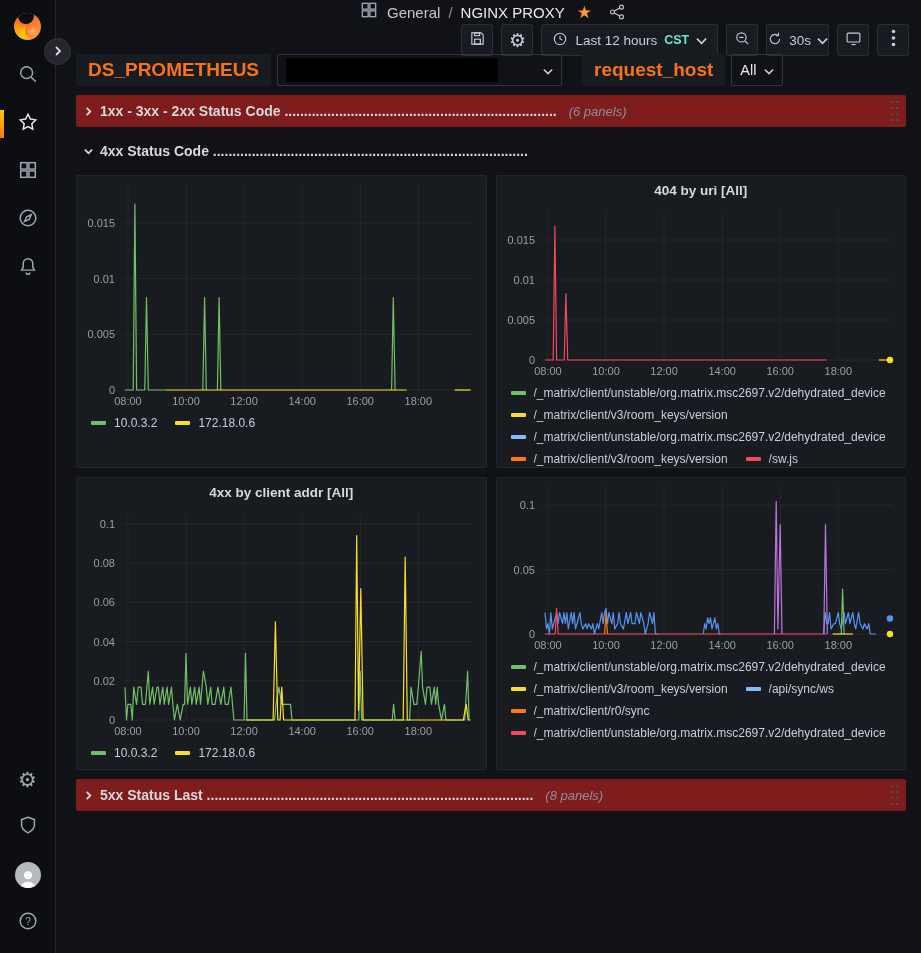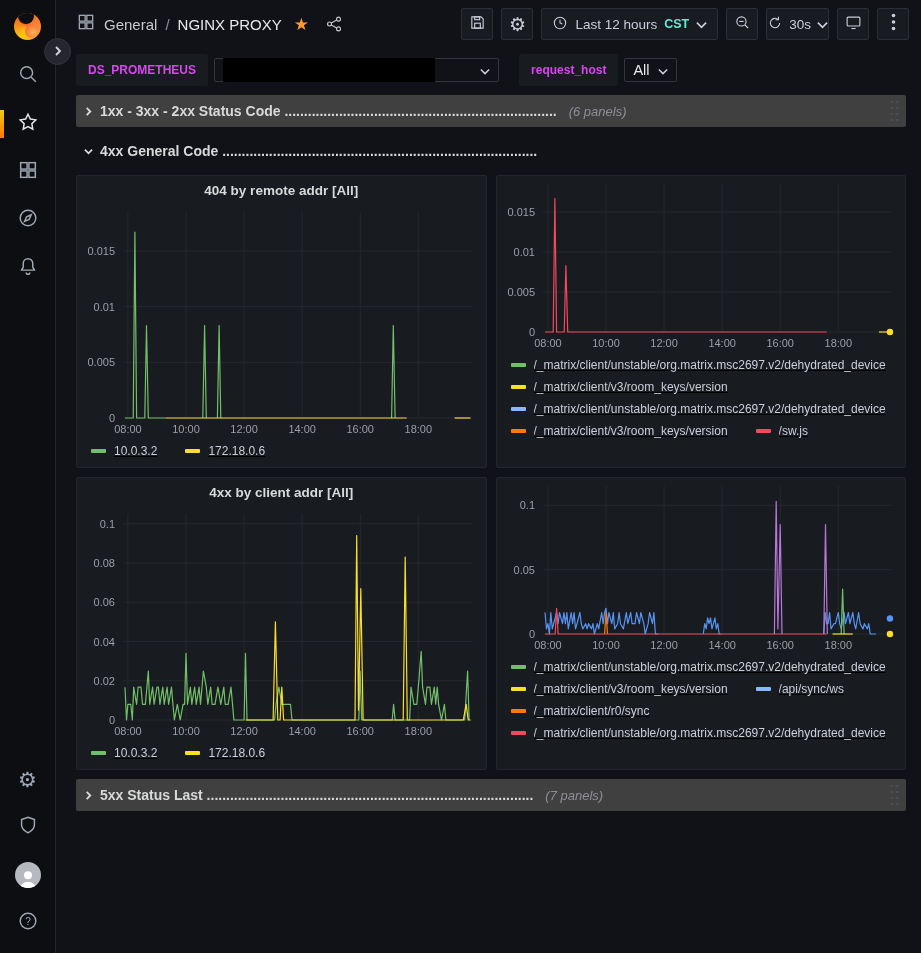--- a/index.html
+++ b/index.html
@@ -15,62 +15,62 @@
   .side-item.active svg{stroke:#e7e8ea;}
   .logo-wrap{width:55px;height:52px;display:flex;align-items:center;justify-content:center;}
   .g-logo{width:27px;height:27px;border-radius:50%;background:conic-gradient(from 210deg,#fbca0a,#f05a28,#ff8833,#fbca0a);position:relative;overflow:hidden;}
   .g-logo::after{content:"";position:absolute;left:4px;top:-5px;width:16px;height:16px;border-radius:50%;background:#0d0e12;}
   .g-logo::before{content:"";position:absolute;right:2px;bottom:2px;width:14px;height:14px;border-radius:50%;background:radial-gradient(circle at 60% 60%,#ffb357,#f05a28);z-index:1;}
   .expand-btn{position:absolute;left:44px;top:38px;width:25px;height:25px;border-radius:50%;background:#26272e;border:1px solid #33353c;color:#d8d9da;display:flex;align-items:center;justify-content:center;font-size:13px;z-index:20;cursor:pointer;}
   .avatar{width:26px;height:26px;border-radius:50%;background:#b6b9c0;display:flex;align-items:flex-end;justify-content:center;overflow:hidden;}
   .avatar svg{fill:#ffffff;stroke:none;}
   
   .main{flex:1;display:flex;flex-direction:column;min-width:0;}
-  .topbar{height:48px;display:flex;align-items:center;padding:0 12px 0 20px;}
+  .topbar{height:48px;display:flex;align-items:center;padding:0 12px 0 20px;flex-direction:column;}
   .crumbs{display:flex;align-items:center;gap:8px;min-width:0;}
   .crumb-icon svg{stroke:#9fa7b3;fill:none;stroke-width:1.6;}
   .crumb-section{color:#c7c8cc;font-size:15px;cursor:pointer;}
   .crumb-sep{color:#8e8e99;font-size:15px;}
   .crumb-title{color:#e8e9ea;font-size:15px;cursor:pointer;}
   .fav-star{color:#ff9830;font-size:17px;margin-left:4px;cursor:pointer;}
   .share-icon{margin-left:8px;cursor:pointer;display:flex;}
   .share-icon svg{stroke:#c7c8cc;fill:none;stroke-width:1.5;}
   .top-actions{margin-left:auto;display:flex;align-items:center;gap:8px;}
   .tbtn{height:32px;min-width:32px;background:#181b1f;border:1px solid #2c2e35;border-radius:2px;display:flex;align-items:center;justify-content:center;color:#ccccdc;cursor:pointer;padding:0 6px;box-sizing:border-box;}
   .tbtn svg{stroke:#ccccdc;fill:none;stroke-width:1.6;}
   .timepicker{gap:7px;padding:12px 10px;font-size:13.5px;}
   .tz{color:#5eead4;font-size:12.5px;font-weight:700;}
   .interval{gap:6px;font-size:13.5px;padding:0 0;}
   .caret svg{stroke:#ccccdc;stroke-width:1.8;}
   .kebab{letter-spacing:0;}
   .kebab svg{fill:#ccccdc;stroke:none;}
   
   .subbar{height:44px;display:flex;align-items:center;gap:10px;padding:0 12px 0 20px;}
   .var-group{display:flex;align-items:center;}
-  .var-label{height:32px;display:flex;align-items:center;background:#181b1f;border-radius:2px;padding:0 12px;color:#d946ef;font-size:12px;font-weight:700;}
-  .var-value{height:24px;display:flex;align-items:center;gap:8px;border:1px solid #33353c;border-radius:2px;margin-left:6px;padding:0 8px;cursor:pointer;box-sizing:border-box;}
+  .var-label{height:32px;display:flex;align-items:center;background:#181b1f;border-radius:2px;padding:0 12px;color:#f97316;font-size:19px;font-weight:700;}
+  .var-value{height:32px;display:flex;align-items:center;gap:8px;border:1px solid #33353c;border-radius:2px;margin-left:6px;padding:0 8px;cursor:pointer;box-sizing:border-box;}
   .redacted{width:212px;height:24px;background:#000;}
   .var-value .vtext{color:#e8e9ea;font-size:14.5px;}
   
   .content{flex:1;padding:3px 15px 0 20px;overflow:hidden;}
   .dash-row{height:32px;display:flex;align-items:center;gap:0;margin-bottom:8px;cursor:pointer;position:relative;}
-  .dash-row.collapsed{background:#404040;border-radius:2px;}
+  .dash-row.collapsed{background:#7f1d1d;border-radius:2px;}
   .row-chevron{width:24px;display:flex;justify-content:center;}
   .row-chevron svg{stroke:#d8d9da;fill:none;stroke-width:2;}
   .row-title{color:#d8d9da;font-size:14px;font-weight:700;white-space:nowrap;overflow:hidden;}
   .row-count{color:#8e8e99;font-size:13px;font-style:italic;margin-left:12px;white-space:nowrap;}
   .row-handle{margin-left:auto;margin-right:6px;width:11px;height:24px;
     background-image:radial-gradient(circle,#4c4e55 1.3px,transparent 1.5px);background-size:5.5px 6px;cursor:grab;}
   
   .panel-grid{display:grid;grid-template-columns:1fr 1fr;gap:9px;margin:2px 0 9px 0;}
   .panel{background:#181b1f;border:1px solid #22252b;border-radius:2px;height:293px;display:flex;flex-direction:column;overflow:hidden;box-sizing:border-box;}
   .panel-title{height:28px;display:flex;align-items:center;justify-content:center;color:#d8d9da;font-size:13.5px;font-weight:600;cursor:pointer;flex:0 0 28px;}
   .chart{height:234px;flex:0 0 234px;position:relative;}
   .panel.tall-legend .chart{height:176px;flex:0 0 176px;}
-  .legend{flex:1;display:flex;flex-wrap:wrap;align-content:flex-start;column-gap:28px;padding:2px 8px 0 14px;overflow:hidden;text-decoration:underline;}
+  .legend{flex:1;display:flex;flex-wrap:wrap;align-content:flex-start;column-gap:18px;padding:2px 8px 0 14px;overflow:hidden;}
   .li{display:flex;align-items:center;gap:8px;height:22px;max-width:100%;cursor:pointer;}
   .dash{width:15px;height:4px;border-radius:1px;flex:0 0 15px;}
   .ll{color:#ccccdc;font-size:12px;white-space:nowrap;overflow:hidden;}
   .bottom-rows{margin-top:2px;}
   text{font-family:"Liberation Sans","DejaVu Sans",sans-serif;}
   .gear-glyph{font-size:19px;line-height:1;color:#ccccdc;}
   .side-item .gear-glyph{font-size:21px;color:#9fa7b3;}
 </style>
 </head>
 <body>
@@ -257,26 +257,25 @@
         <span class="row-count">(6 panels)</span>
         <span class="row-handle"></span>
       </div>
 
       <div class="dash-row">
         <span class="row-chevron">
             <svg width="9" height="9" viewBox="0 0 10 10">
               <polyline points="1,3 5,7 9,3"></polyline>
             </svg>
           </span>
-        <span class="row-title"><span>4xx General Code</span> <span>.................................................................................</span></span>
+        <span class="row-title"><span>4xx Status Code</span> <span>.................................................................................</span></span>
       </div>
 
       <div class="panel-grid">
         <div class="panel">
-          <div class="panel-title">404 by remote addr [All]</div>
           <div class="chart"><svg width="409" height="234">
                 <line x1="46" y1="214" x2="395" y2="214" stroke="#25282e" stroke-width="1"></line>
                 <text x="38" y="218" fill="#9b9fa7" font-size="11" text-anchor="end">0</text>
                 <line x1="46" y1="158.32432432432432" x2="395" y2="158.32432432432432" stroke="#25282e" stroke-width="1"></line>
                 <text x="38" y="162.32432432432432" fill="#9b9fa7" font-size="11" text-anchor="end">0.005</text>
                 <line x1="46" y1="102.64864864864865" x2="395" y2="102.64864864864865" stroke="#25282e" stroke-width="1"></line>
                 <text x="38" y="106.64864864864865" fill="#9b9fa7" font-size="11" text-anchor="end">0.01</text>
                 <line x1="46" y1="46.97297297297296" x2="395" y2="46.97297297297296" stroke="#25282e" stroke-width="1"></line>
                 <text x="38" y="50.97297297297296" fill="#9b9fa7" font-size="11" text-anchor="end">0.015</text>
                 <line x1="50.93594009983361" y1="8" x2="50.93594009983361" y2="214" stroke="#25282e" stroke-width="1"></line>
@@ -303,20 +302,21 @@
                 <span class="dash" style="background: rgb(115, 191, 105);"></span>
                 <span class="ll">10.0.3.2</span>
               </div>
               <div class="li">
                 <span class="dash" style="background: rgb(250, 222, 42);"></span>
                 <span class="ll">172.18.0.6</span>
               </div>
             </div>
         </div>
         <div class="panel tall-legend">
+          <div class="panel-title">404 by uri [All]</div>
           <div class="chart"><svg width="409" height="176">
                 <line x1="46" y1="156" x2="395" y2="156" stroke="#25282e" stroke-width="1"></line>
                 <text x="38" y="160" fill="#9b9fa7" font-size="11" text-anchor="end">0</text>
                 <line x1="46" y1="116" x2="395" y2="116" stroke="#25282e" stroke-width="1"></line>
                 <text x="38" y="120" fill="#9b9fa7" font-size="11" text-anchor="end">0.005</text>
                 <line x1="46" y1="76" x2="395" y2="76" stroke="#25282e" stroke-width="1"></line>
                 <text x="38" y="80" fill="#9b9fa7" font-size="11" text-anchor="end">0.01</text>
                 <line x1="46" y1="35.99999999999999" x2="395" y2="35.99999999999999" stroke="#25282e" stroke-width="1"></line>
                 <text x="38" y="39.99999999999999" fill="#9b9fa7" font-size="11" text-anchor="end">0.015</text>
                 <line x1="50.93594009983361" y1="8" x2="50.93594009983361" y2="156" stroke="#25282e" stroke-width="1"></line>
@@ -457,20 +457,20 @@
       </div>
 
       <div class="bottom-rows">
         <div class="dash-row collapsed">
           <span class="row-chevron">
               <svg width="9" height="9" viewBox="0 0 10 10">
                 <polyline points="3,1 7,5 3,9"></polyline>
               </svg>
             </span>
           <span class="row-title"><span>5xx Status Last</span> <span>....................................................................................</span></span>
-          <span class="row-count">(7 panels)</span>
+          <span class="row-count">(8 panels)</span>
           <span class="row-handle"></span>
         </div>
       </div>
 
     </div>
   </div>
 </div>
 
 </body></html>

